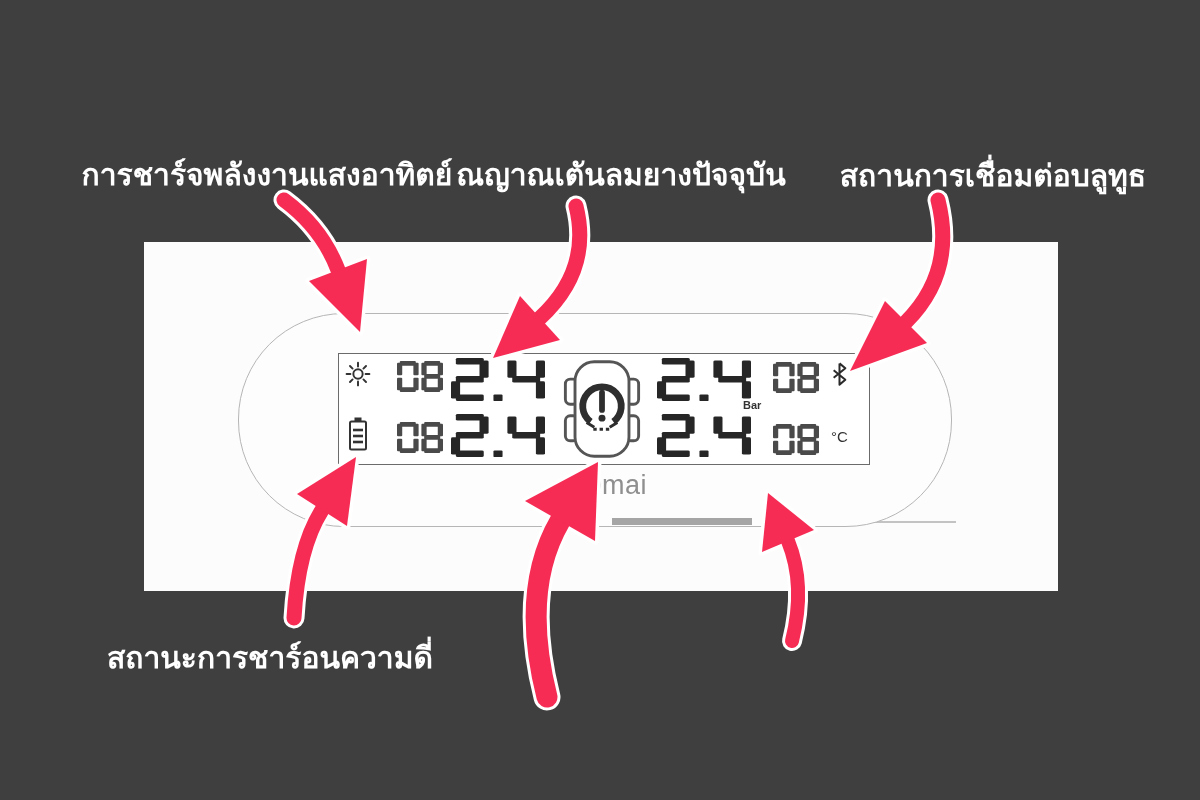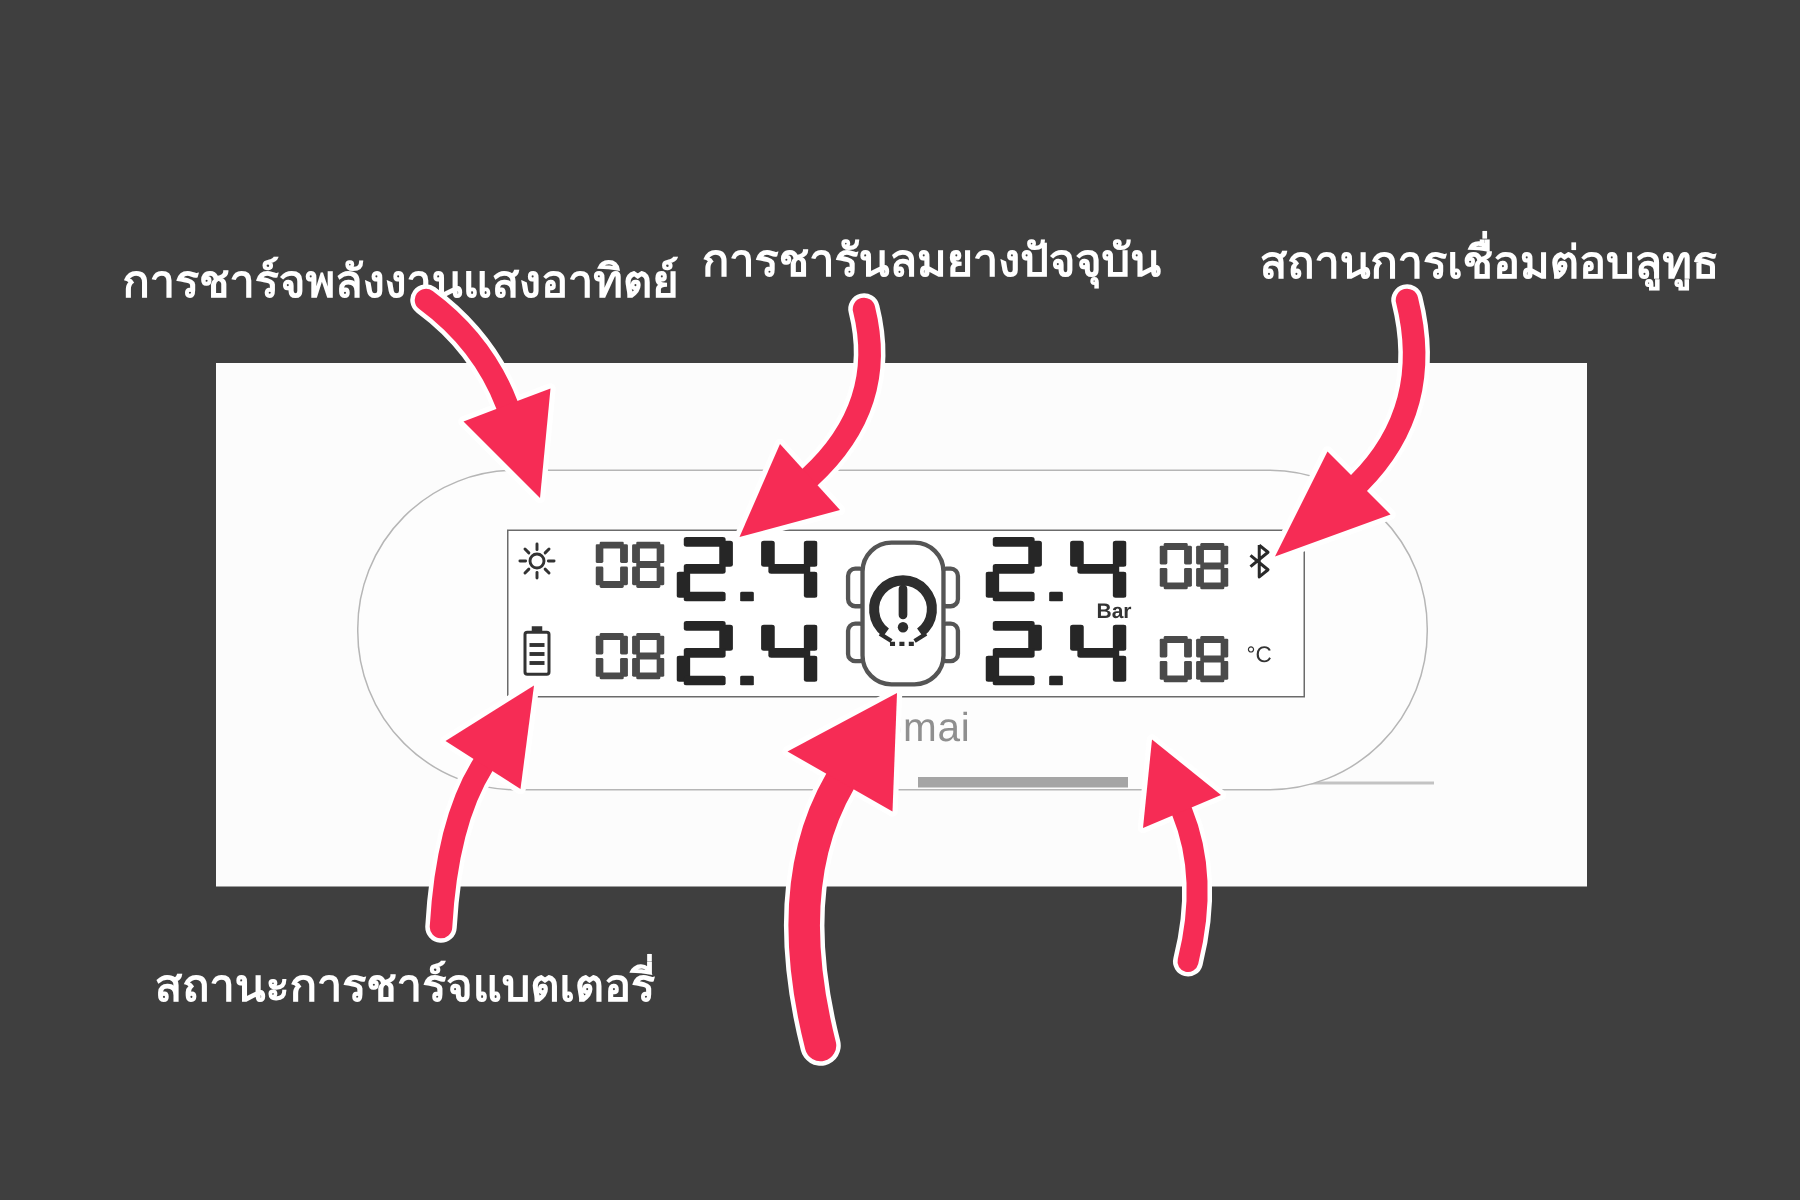--- a/index.html
+++ b/index.html
@@ -154,21 +154,21 @@
               <rect x="0" y="54" width="15" height="40" rx="3"></rect>
               <rect x="8" y="85" width="46" height="15" rx="3"></rect>
               <rect x="70" y="85" width="15" height="15" rx="2"></rect>
               <rect x="93" y="6" width="15" height="40" rx="3"></rect>
               <rect x="101" y="42" width="46" height="15" rx="3"></rect>
               <rect x="140" y="6" width="15" height="40" rx="3"></rect>
               <rect x="140" y="54" width="15" height="40" rx="3"></rect>
             </svg>
           </div>
 
-        <div class="unit" style="left:392px;top:45px;font-size:14px">Bar</div>
+        <div class="unit" style="left:404px;top:45px;font-size:11px">Bar</div>
 
         <div class="seg seg-small" style="left: 434px; top: 8px; color: rgb(74, 74, 74);" aria-label="08">
             <svg viewBox="0 0 132 100" preserveAspectRatio="none" style="width:100%;height:100%;display:block" fill="currentColor">
               <rect x="8" y="0" width="46" height="15" rx="3"></rect>
               <rect x="47" y="6" width="15" height="40" rx="3"></rect>
               <rect x="47" y="54" width="15" height="40" rx="3"></rect>
               <rect x="8" y="85" width="46" height="15" rx="3"></rect>
               <rect x="0" y="54" width="15" height="40" rx="3"></rect>
               <rect x="0" y="6" width="15" height="40" rx="3"></rect>
               <rect x="78" y="0" width="46" height="15" rx="3"></rect>
@@ -203,24 +203,24 @@
         </svg>
 
         <div class="unit" style="left:492px;top:74px;font-size:15px;font-weight:400">°C</div>
       </div>
 
       <div class="brand" style="color: rgb(143, 143, 143);">70mai</div>
     </div>
     <div class="stand"></div>
   </div>
 
-  <div class="thai" style="left:267px;top:172px">การชาร์จพลังงานแสงอาทิตย์</div>
-  <div class="thai" style="left:621px;top:158px">การชารันลมยางปัจจุบัน</div>
+  <div class="thai" style="left:267px;top:158px">การชาร์จพลังงานแสงอาทิตย์</div>
+  <div class="thai" style="left:621px;top:158px">ณญาณเตันลมยางปัจจุบัน</div>
   <div class="thai" style="left:993px;top:159px">สถานการเชื่อมต่อบลูทูธ</div>
-  <div class="thai" style="left:270px;top:641px">สถานะการชาร์จแบตเตอรี่</div>
+  <div class="thai" style="left:270px;top:641px">สถานะการชาร์อนความดี่</div>
 
   <svg class="arrows" viewBox="0 0 1200 800">
     <g>
       <path d="M284,200 Q322,228 338,270" stroke="#fff" stroke-width="21" fill="none" stroke-linecap="round"></path>
       <polygon points="309,281 367,259 360,332" fill="#fff" stroke="#fff" stroke-width="7" stroke-linejoin="round"></polygon>
       <path class="arrow-stroke" d="M284,200 Q322,228 338,270" stroke="#f62c55" stroke-width="15" fill="none" stroke-linecap="round"></path>
       <polygon class="arrow-fill" points="309,281 367,259 360,332" fill="#f62c55"></polygon>
     </g>
     <g>
       <path d="M576,206 Q592,270 540,318" stroke="#fff" stroke-width="21" fill="none" stroke-linecap="round"></path>

